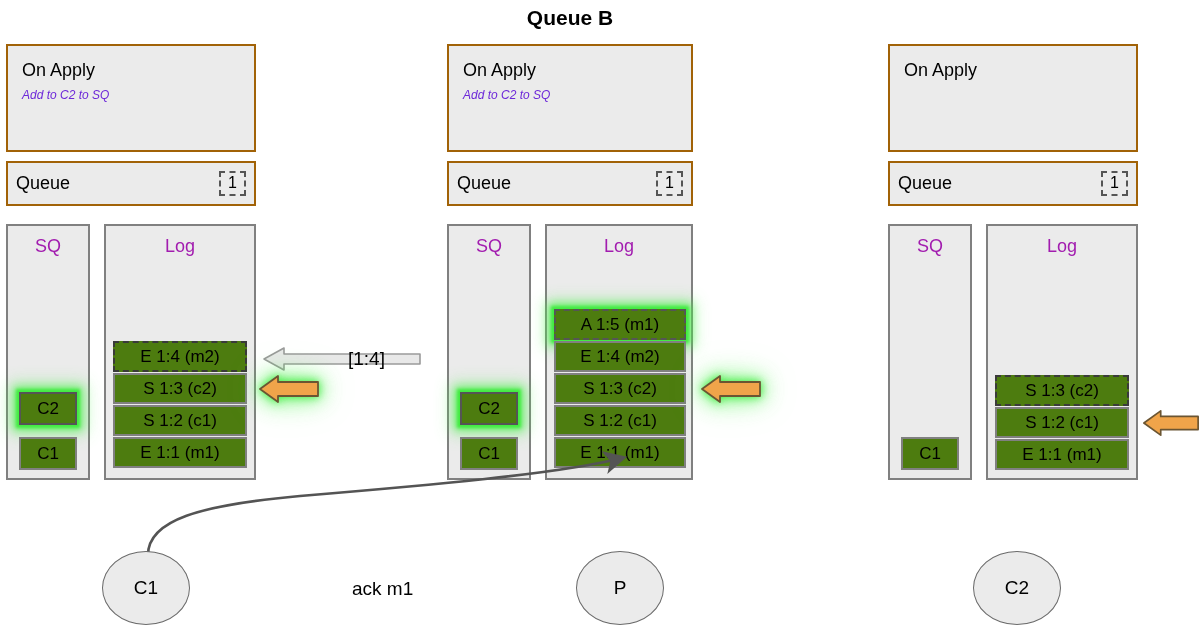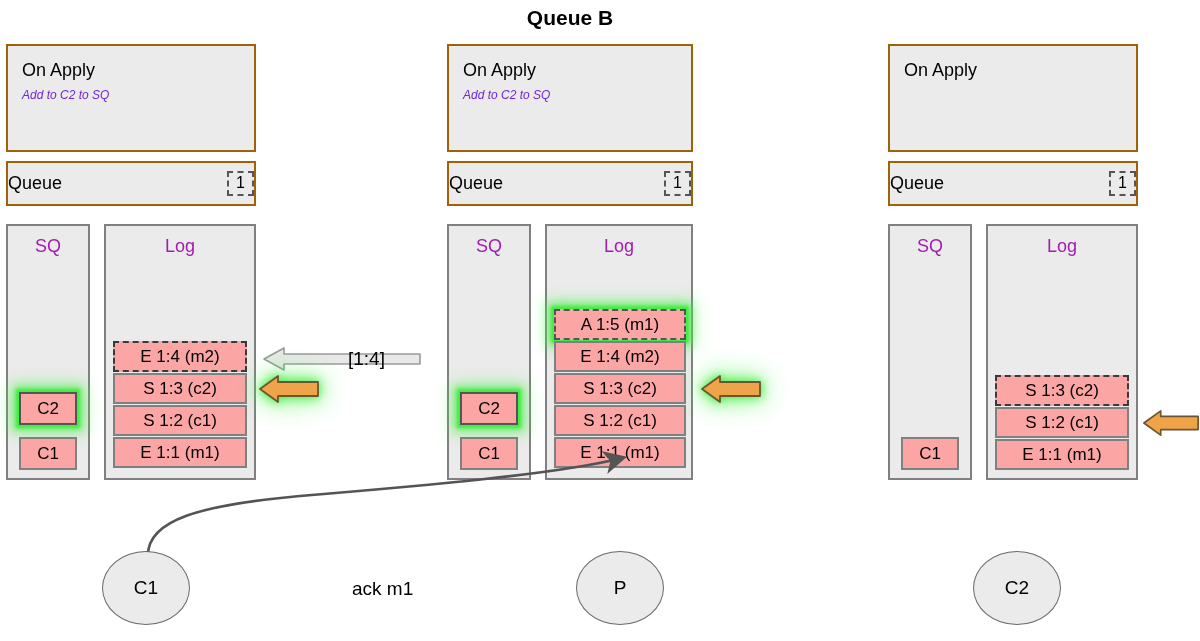--- a/index.html
+++ b/index.html
@@ -51,21 +51,21 @@
   .onapply-line2 {
     font-size: 12px;
     line-height: 25px;
     font-style: italic;
     color: #6d28d9;
   }
 
   .queue-box {
     display: flex;
     align-items: center;
-    padding: 0 0;
+    padding: 0 8px;
   }
   .queue-label {
     font-size: 18px;
     color: #000;
     flex: 1 1 auto;
   }
   .queue-count {
     font-size: 16px;
     color: #000;
     border: 2px dashed #555;
@@ -87,21 +87,21 @@
     left: 0;
     right: 0;
     text-align: center;
     font-size: 18px;
     color: #a21caf;
   }
 
   
   .entry {
     position: absolute;
-    background: #fca5a5;
+    background: #4d7c0f;
     border: 2px solid #808080;
     box-sizing: border-box;
     display: flex;
     align-items: center;
     justify-content: center;
     font-size: 17px;
     color: #000;
     white-space: nowrap;
   }
   .entry.dashed {

